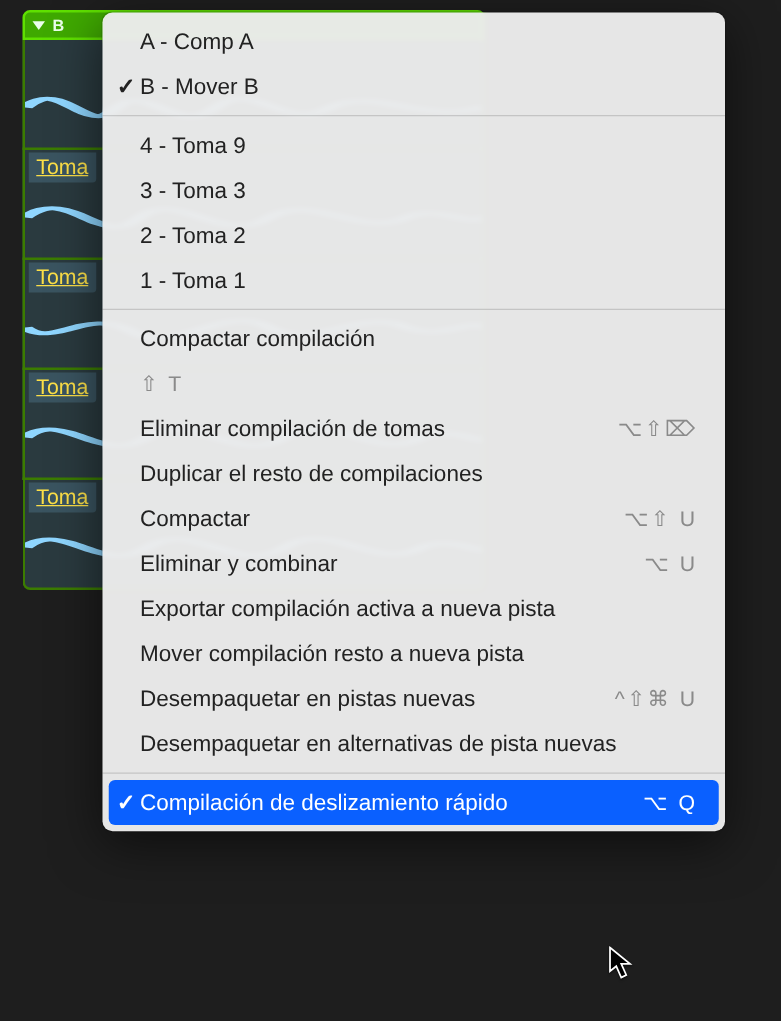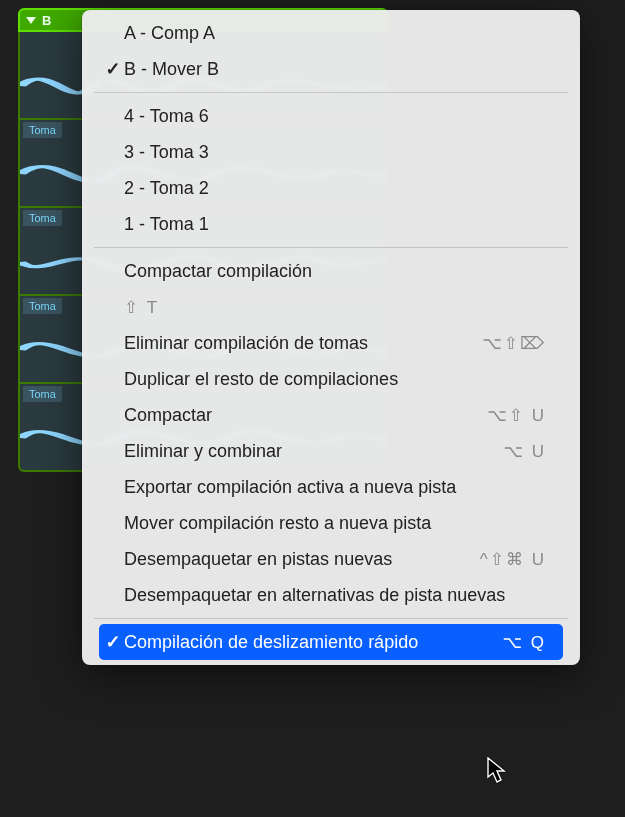--- a/index.html
+++ b/index.html
@@ -43,44 +43,45 @@
     border-top: none;
     background: #2a3a3f;
     position: relative;
     overflow: hidden;
   }
   .take-lane:last-child { border-radius: 0 0 6px 6px; }
   .take-label {
     position: absolute;
     top: 2px; left: 3px;
     background: #3a5460;
-    color: #7dd3fc;
-    font-size: 11px;
+    color: #fde047;
+    font-size: 17px;
     padding: 2px 6px;
     border-radius: 0 0 3px 0;
     font-weight: 500;
+    text-decoration: underline;
   }
   .waveform {
     position: absolute;
     top: 22px; left: 0; right: 0; bottom: 0;
     display: flex;
     align-items: center;
   }
   .waveform svg { width: 100%; height: 100%; }
 
   
   .menu {
     position: absolute;
     left: 82px;
     top: 10px;
     width: 498px;
     background: rgba(236,236,236,0.97);
     border-radius: 8px;
     box-shadow: 0 10px 40px rgba(0,0,0,0.55), 0 0 0 1px rgba(0,0,0,0.12);
-    padding: 5px 12px;
+    padding: 5px 0;
     font-size: 18px;
     color: #222;
     backdrop-filter: blur(2px);
   }
   .menu .item {
     display: flex;
     align-items: center;
     height: 36px;
     padding: 0 22px 0 8px;
     position: relative;
@@ -182,21 +183,21 @@
   </div>
   <div class="item">
     <span class="check">✓</span>
     <span class="label">B - Mover B</span>
   </div>
 
   <div class="sep"></div>
 
   <div class="item">
     <span class="check"></span>
-    <span class="label">4 - Toma 6</span>
+    <span class="label">4 - Toma 9</span>
   </div>
   <div class="item">
     <span class="check"></span>
     <span class="label">3 - Toma 3</span>
   </div>
   <div class="item">
     <span class="check"></span>
     <span class="label">2 - Toma 2</span>
   </div>
   <div class="item">

